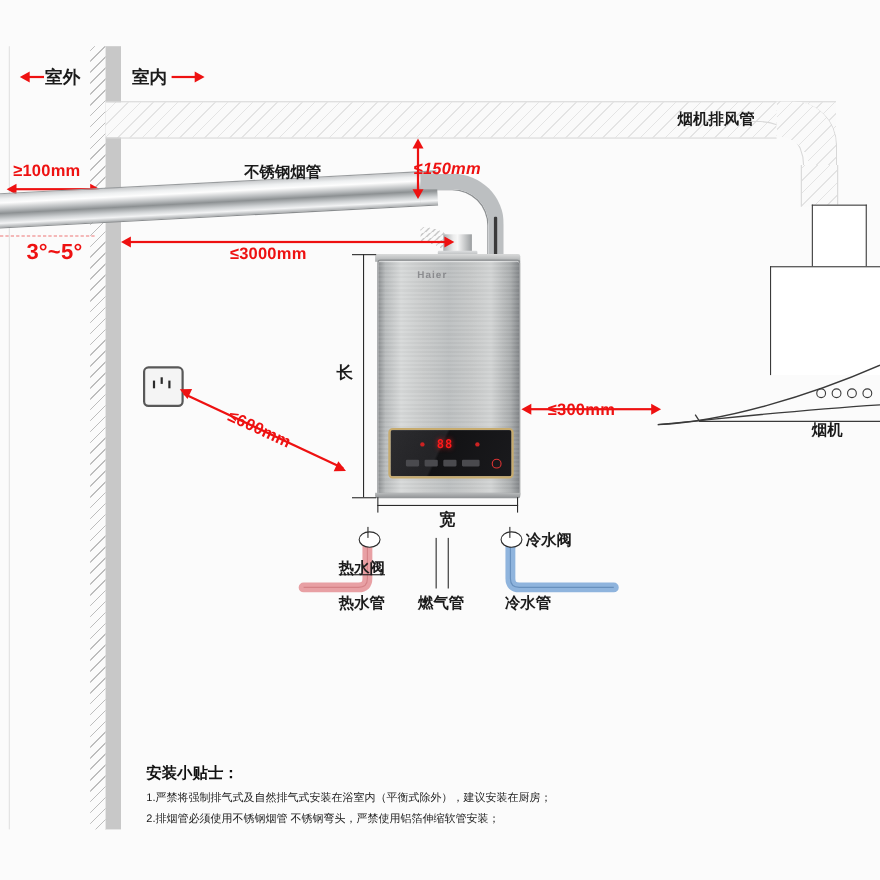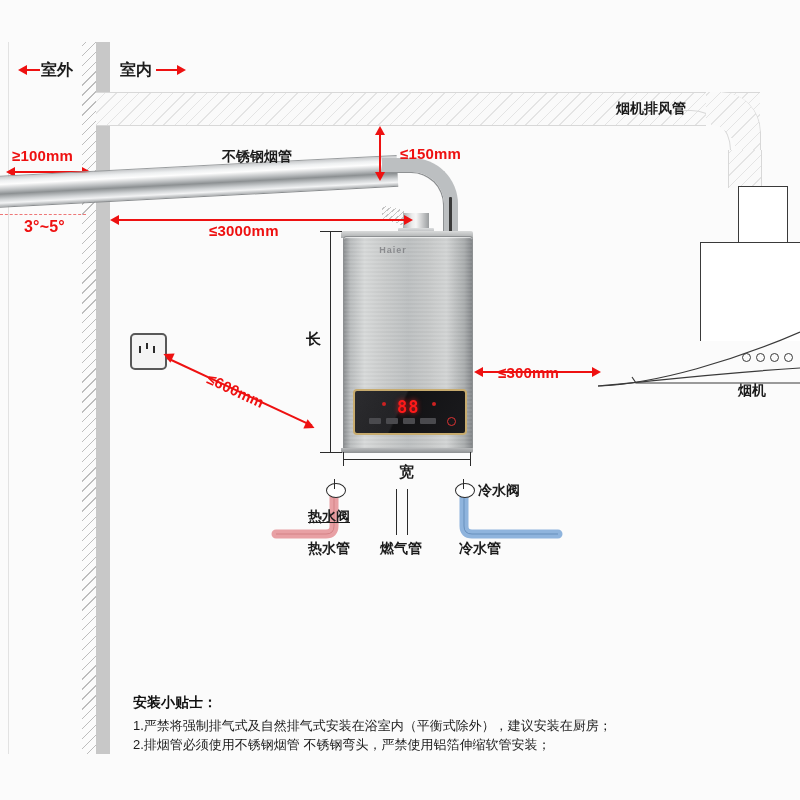--- a/index.html
+++ b/index.html
@@ -78,21 +78,21 @@
     box-shadow:inset 0 1px 0 rgba(255,255,255,.6);}
   .heater-sheen{position:absolute;left:0;top:0;right:0;bottom:0;
     background:repeating-linear-gradient(to bottom,rgba(255,255,255,.05) 0 2px,rgba(0,0,0,.02) 2px 4px);}
   .brand{position:absolute;left:26px;top:8px;width:46px;height:10px;
     font-size:9px;color:rgba(90,90,95,.55);letter-spacing:1px;font-weight:700;text-align:center;}
   .panel{position:absolute;left:9px;top:152px;width:110px;height:42px;
     background:linear-gradient(115deg,#1d1d20 0%,#242427 40%,#121214 42%,#1a1a1d 100%);
     border:2px solid #c7ab6e;border-radius:4px;overflow:hidden;}
   .panel-sheen{position:absolute;left:-10px;top:-10px;width:70px;height:70px;
     background:linear-gradient(135deg,rgba(255,255,255,.09),transparent 60%);transform:rotate(-18deg);}
-  .digits{position:absolute;left:42px;top:6px;font-size:17px;font-weight:700;color:#ff1a1a;
+  .digits{position:absolute;left:42px;top:6px;font-size:11px;font-weight:700;color:#ff1a1a;
     letter-spacing:1px;text-shadow:0 0 5px rgba(255,30,30,.85);font-family:"DejaVu Sans Mono",monospace;text-align:center;}
   .dot-l{position:absolute;left:27px;top:11px;width:4px;height:4px;background:#c22;border-radius:50%;}
   .dot-r{position:absolute;left:77px;top:11px;width:4px;height:4px;background:#c22;border-radius:50%;}
   .btnrow{position:absolute;left:14px;top:27px;display:flex;gap:5px;align-items:center;}
   .pbtn{width:12px;height:6px;background:#4a4a4e;border-radius:1px;}
   .pbtn.wide{width:16px;}
   .pwr{position:absolute;left:92px;top:26px;width:7px;height:7px;border:1.5px solid #d33;border-radius:50%;}
   .heater-bottom{position:absolute;left:341px;top:448px;width:132px;height:5px;
     background:linear-gradient(to bottom,#b9bbbc,#8e9193);border-radius:0 0 2px 2px;}
 
@@ -109,21 +109,21 @@
   
   .spec{position:absolute;left:135px;top:592px;width:637px;
     border:1px solid #e0e0e0;border-collapse:collapse;background:#fff;}
   .spec td{border:1px solid #e6e6e6;height:36px;text-align:center;font-size:15px;color:#262626;}
   .spec .k{width:185px;background:#f2f2f2;font-size:15px;}
   .spec .k .sm{font-size:11px;}
 
   
   .tips-title{position:absolute;left:133px;top:694px;font-size:14px;font-weight:700;color:#111;}
   .tips-list{position:absolute;left:133px;top:716px;width:630px;}
-  .tips-list div{font-size:13px;color:#1b1b1b;line-height:19px;white-space:nowrap;}
+  .tips-list div{font-size:10px;color:#1b1b1b;line-height:19px;white-space:nowrap;}
 </style>
 </head>
 <body>
 
 <div id="stage">
 
   <div class="frame-left"></div>
 
 
   <div class="wall-hatch"></div>
@@ -154,26 +154,26 @@
   <div class="flue"></div>
   <div class="elbow-corr"></div>
   <div class="elbow-texture"></div>
   <div class="flue-vert"></div>
   <div class="flue-collar"></div>
   <div class="antenna"></div>
   <div class="antenna-base"></div>
   <div class="cnlabel" style="left:222px;top:148px;">不锈钢烟管</div>
 
   <div class="abs" style="left:0;top:214px;width:86px;height:0;border-top:1px dashed #ee7777;"></div>
-  <div class="dimlabel" style="left:24px;top:218px;font-size:16px;">3°~5°</div>
+  <div class="dimlabel" style="left:24px;top:218px;font-size:20px;">3°~5°</div>
 
   <div class="arrow-head-u" style="left:375px;top:126px;"></div>
   <div class="arrow-v" style="left:379px;top:134px;height:40px;"></div>
   <div class="arrow-head-d" style="left:375px;top:172px;"></div>
-  <div class="dimlabel" style="left:400px;top:145px;">≤150mm</div>
+  <div class="dimlabel" style="left:376px;top:145px;font-style:italic;">≤150mm</div>
 
   <div class="arrow-head-l" style="left:110px;top:215px;"></div>
   <div class="arrow-line" style="left:118px;top:219px;width:290px;"></div>
   <div class="arrow-head-r" style="left:404px;top:215px;"></div>
   <div class="dimlabel" style="left:209px;top:222px;">≤3000mm</div>
 
   <div class="heater-top"></div>
   <div class="heater">
     <div class="heater-sheen"></div>
     <div class="brand">Haier</div>

